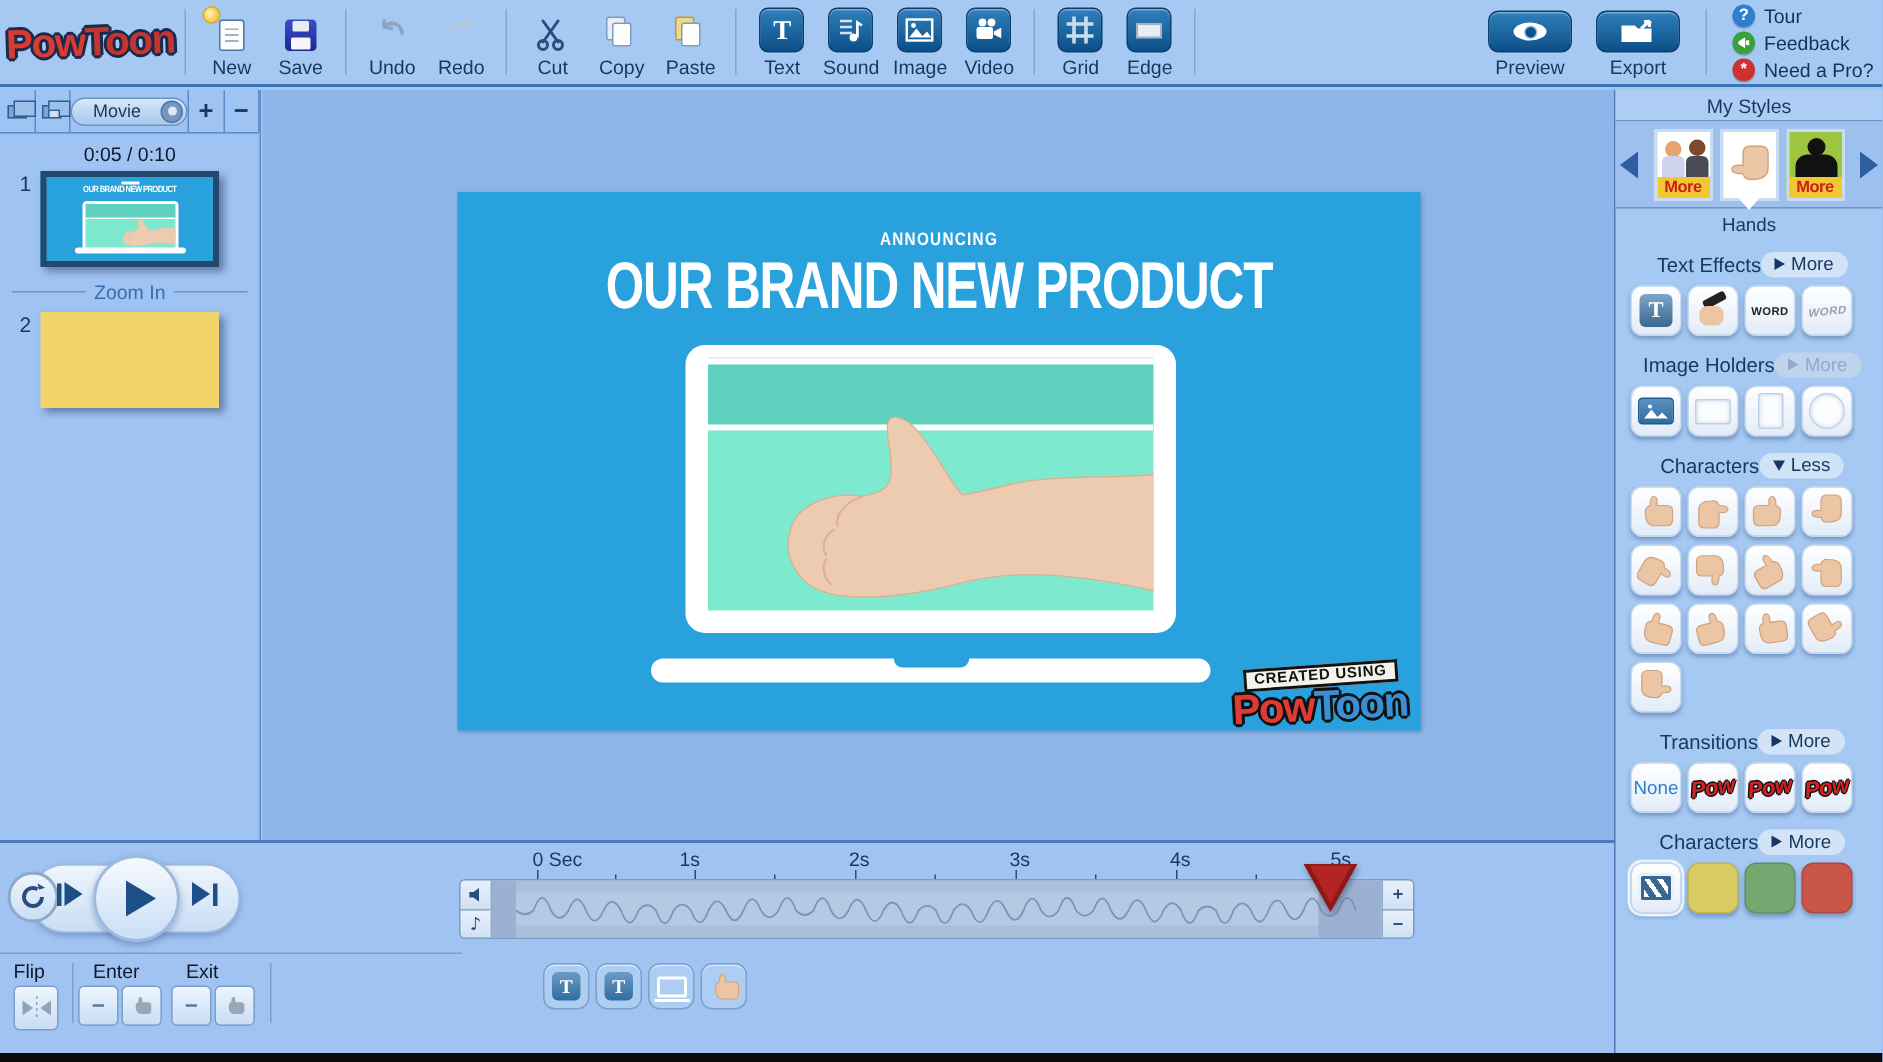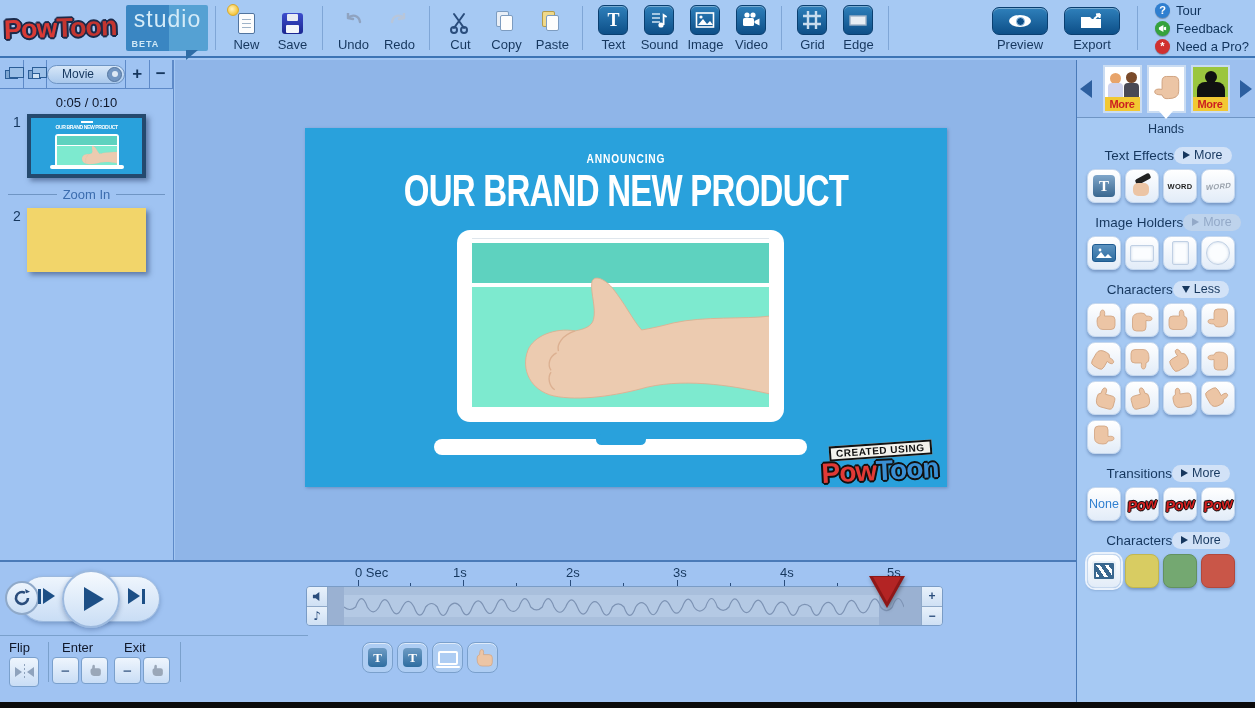--- a/index.html
+++ b/index.html
@@ -183,25 +183,20 @@
   <path d="M118,75 C104,80 98,90 100,98 M98,100 C90,104 88,114 92,120 M92,122 C88,128 90,138 96,142" fill="none" stroke="#dcb091" stroke-width="1.5"></path>
 </symbol>
 <symbol id="grayhand" viewBox="0 0 26 26">
   <path d="M6,14 q-0.5,-4 3,-5 q0,-6 2.5,-6 q3,0 2,6 l6.5,0 q4,0 4,3.5 l0,6 q0,4 -4,4 l-8,0 q-6,0 -6,-8.5 z" fill="#9aa7b8"></path>
 </symbol>
 </defs>
 </svg>
 
 <div class="toolbar">
   <div class="logo"><span class="pow">Pow</span><span class="toon">Toon</span></div>
-  <div class="studio-badge">
-    <span class="studio-txt">studio</span>
-    <span class="beta-txt">BETA</span>
-    <span class="tail"></span>
-  </div>
   <div class="sep"></div>
   <div class="tb-btn">
     <span class="ic-box">
         <span class="doc">
           <span class="lines"></span>
         </span>
         <span class="new-star"></span>
       </span>
     <span class="lbl">New</span>
   </div>
@@ -407,20 +402,21 @@
     <div class="badge">
       <span class="badge-top">CREATED USING</span>
       <div class="badge-logo">
         <span class="b-pow">Pow</span><span class="b-toon">Toon</span>
       </div>
     </div>
   </div>
 </div>
 
 <div class="sidebar">
+  <div class="sb-header">My Styles</div>
   <div class="carousel">
     <span class="car-arrow car-left"></span>
     <div class="style-thumb">
       <span class="char-head" style="left:5px;top:6px;background:#e8a46a"></span>
       <span class="char-body" style="left:3px;top:16px;background:#cfd4ee"></span>
       <span class="char-head" style="left:21px;top:5px;background:#7a4a2a"></span>
       <span class="char-body" style="left:19px;top:16px;background:#4a4a55"></span>
       <span class="more-band">More</span>
     </div>
     <div class="style-thumb thumb-hand-sel">

